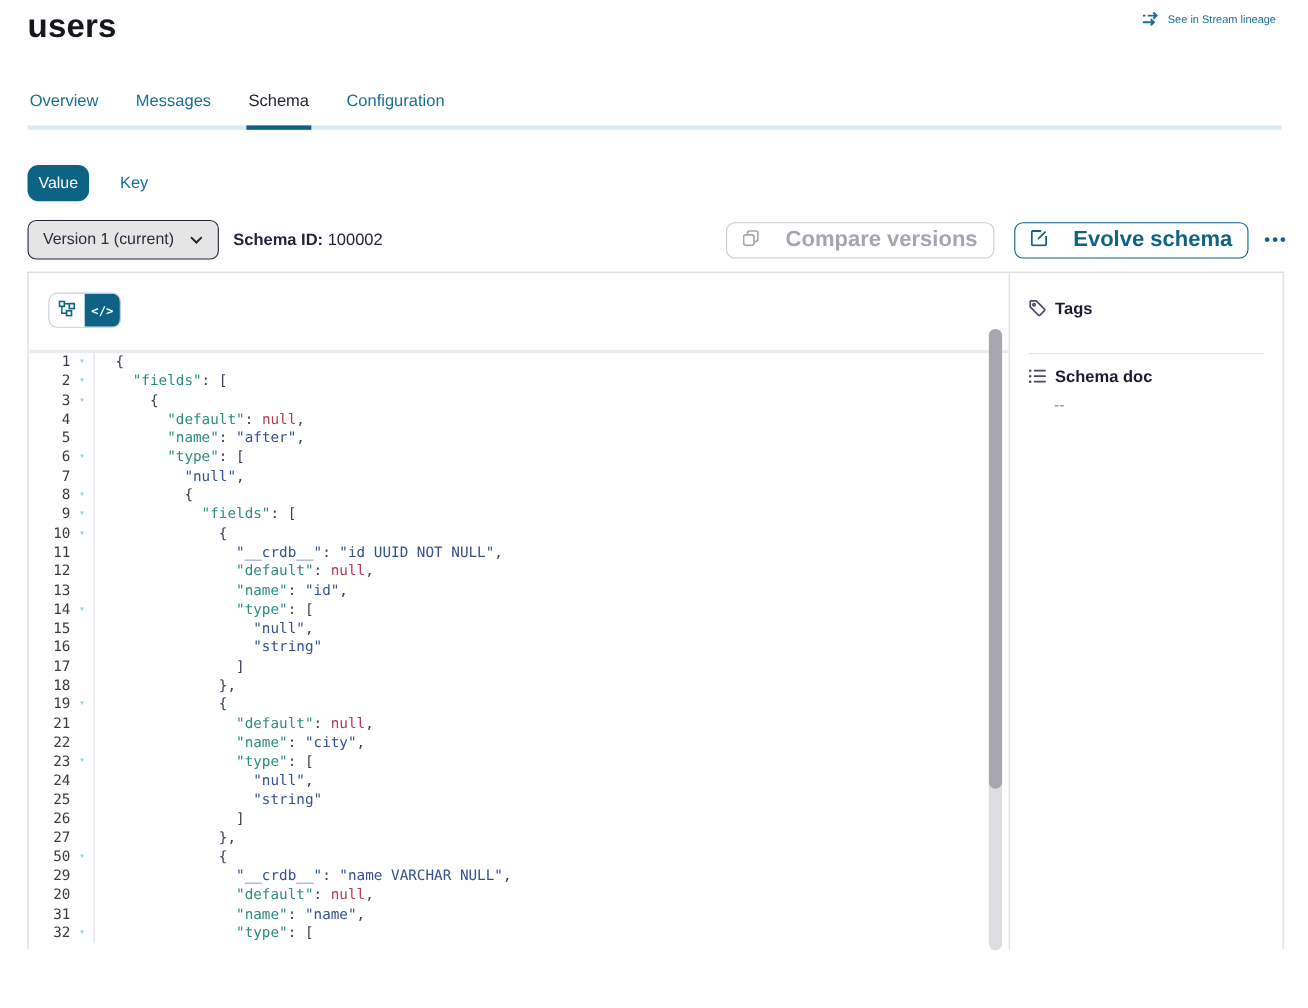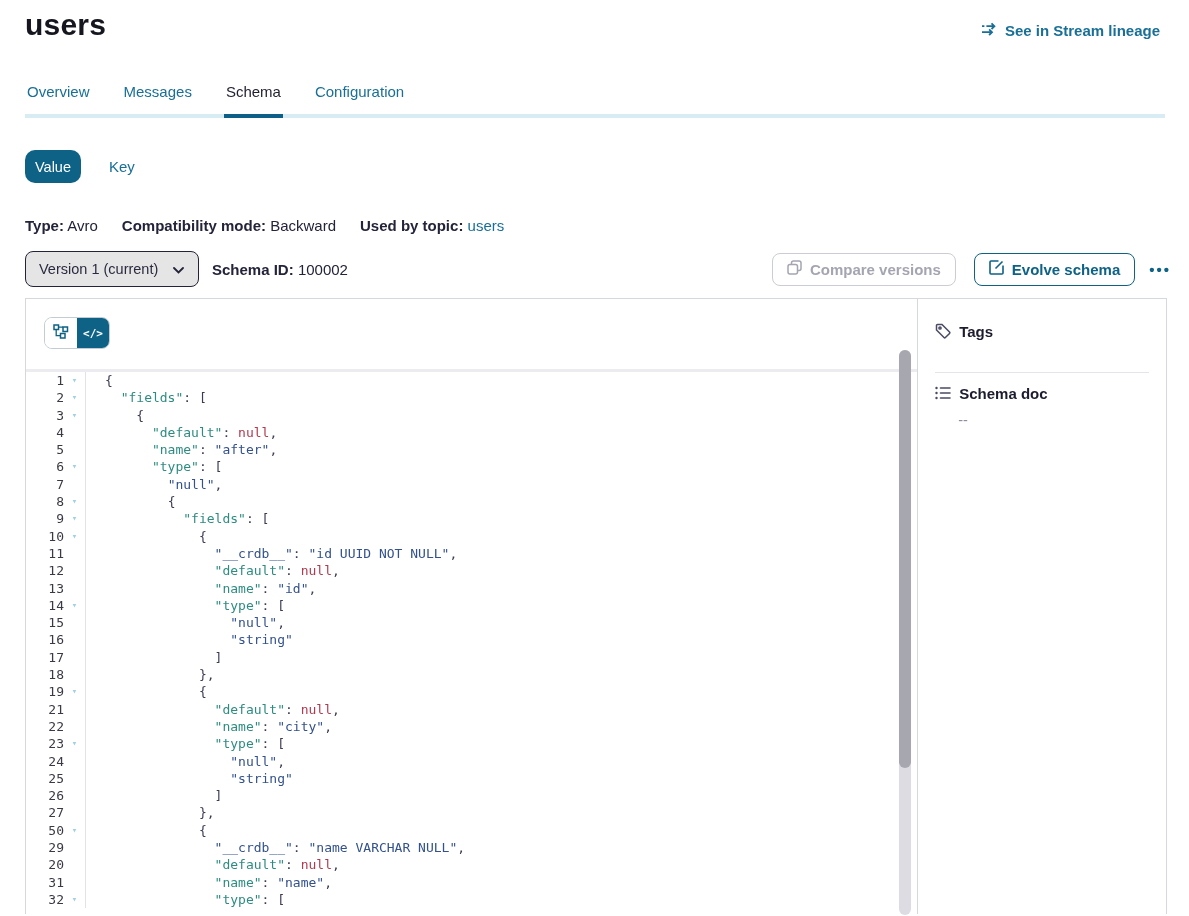--- a/index.html
+++ b/index.html
@@ -3,21 +3,21 @@
 <meta charset="utf-8">
 <style>
   * { margin:0; padding:0; box-sizing:border-box; }
   html,body { width:1189px; height:916px; overflow:hidden; background:#ffffff;
     font-family:"Liberation Sans", sans-serif; color:#23233a; }
   .page { width:1189px; height:916px; padding:0 0 0 25px; position:relative; }
 
   
   .header { display:flex; justify-content:space-between; align-items:flex-start; padding:8px 29px 0 0; }
   .title { font-size:30px; font-weight:700; color:#16161f; letter-spacing:.2px; }
-  .lineage { display:flex; align-items:center; gap:7px; color:#196f96; font-size:15px; font-weight:700; margin-top:14px; cursor:pointer; text-decoration:none; }
+  .lineage { display:flex; align-items:center; gap:7px; color:#196f96; font-size:10px; font-weight:400; margin-top:2px; cursor:pointer; text-decoration:none; }
 
   
   .tabs { display:flex; gap:30px; margin-top:41px; border-bottom:4px solid #d8ecf4; width:1140px; align-items:flex-end; }
   .tab { color:#196f96; font-size:15px; padding:0 2px 14px 2px; cursor:pointer; text-decoration:none; }
   .tab.active { color:#1f1f30; font-weight:500; border-bottom:4px solid #0d5f87; margin-bottom:-4px; }
 
   
   .toggle-row { margin-top:32px; display:flex; align-items:center; }
   .val-btn { background:#0d6285; color:#fff; border:none; border-radius:10px; width:56px; height:33px; font-size:14.5px; font-family:inherit; cursor:pointer; }
   .key-link { color:#196f96; font-size:15px; margin-left:28px; cursor:pointer; text-decoration:none; }
@@ -26,21 +26,21 @@
   .meta-row { margin-top:34px; font-size:15px; display:flex; gap:24px; color:#23233a; }
   .meta-row b { font-weight:700; }
   .topic-link { color:#196f96; cursor:pointer; text-decoration:none; }
 
   
   .version-row { margin-top:17px; display:flex; align-items:center; width:1146px; }
   .select { width:174px; height:36px; border:1px solid #23233a; border-radius:8px; display:flex; align-items:center; justify-content:space-between; padding:0 14px 0 13px; font-size:14.5px; color:#2b2b40; cursor:pointer; background:#e5e5e5; }
   .schema-id { margin-left:13px; font-size:15px; }
   .schema-id b { font-weight:700; }
   .spacer { flex:1; }
-  .btn { height:33px; border-radius:8px; background:#fff; display:flex; align-items:center; gap:8px; font-size:15px; font-weight:600; font-family:inherit; padding:0 14px; cursor:pointer; }
+  .btn { height:33px; border-radius:8px; background:#fff; display:flex; align-items:center; gap:24px; font-size:20px; font-weight:600; font-family:inherit; padding:0 14px; cursor:pointer; }
   .btn.disabled { border:1px solid #ccccd4; color:#a5a5b2; cursor:default; }
   .btn.primary { border:1px solid #0d6285; color:#0d6285; margin-left:18px; }
   .more { color:#0d6285; font-size:15px; font-weight:700; letter-spacing:2px; margin-left:14px; cursor:pointer; }
 
   
   .panel { margin-top:11px; width:1142px; height:616px; border:1px solid #d7d7de; border-bottom:none; display:flex; position:relative; background:#fff; }
   .editor { width:893px; border-right:1px solid #d7d7de; position:relative; }
   .view-toggle { display:inline-flex; margin:18px 0 0 18px; border:1px solid #c3ccd4; border-radius:8px; overflow:hidden; height:32px; }
   .vt-btn { width:32px; border:none; display:flex; align-items:center; justify-content:center; cursor:pointer; background:#fff; }
   .vt-btn.active { background:#0d6285; }
@@ -94,25 +94,20 @@
     <a class="tab">Messages</a>
     <a class="tab active">Schema</a>
     <a class="tab">Configuration</a>
   </div>
 
   <div class="toggle-row">
     <button class="val-btn">Value</button>
     <a class="key-link">Key</a>
   </div>
 
-  <div class="meta-row">
-    <span><b>Type:</b> <span>Avro</span></span>
-    <span><b>Compatibility mode:</b> <span>Backward</span></span>
-    <span><b>Used by topic:</b> <a class="topic-link">users</a></span>
-  </div>
 
   <div class="version-row">
     <div class="select">
       <span>Version 1 (current)</span>
       <span>
         <svg width="11" height="7" viewBox="0 0 11 7" fill="none" stroke="#23233a" stroke-width="1.8" stroke-linecap="round">
             <path d="M1 1 L5.5 5.5 L10 1"></path>
           </svg>
       </span>
     </div>

